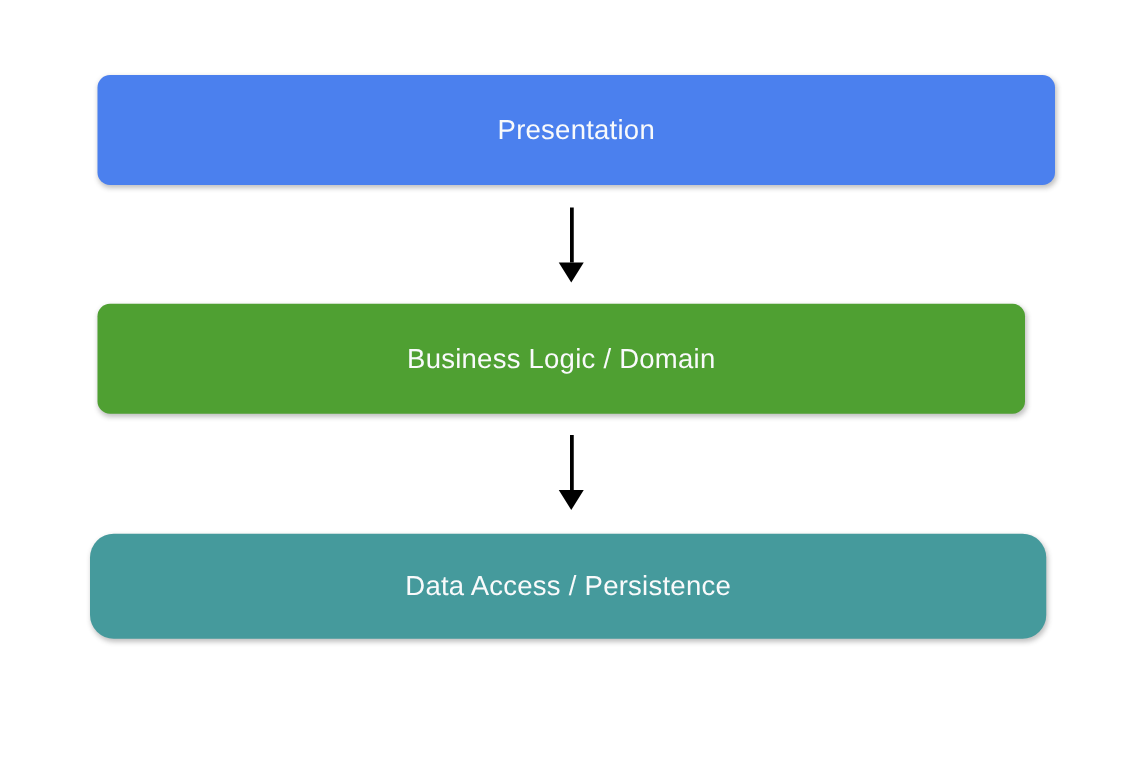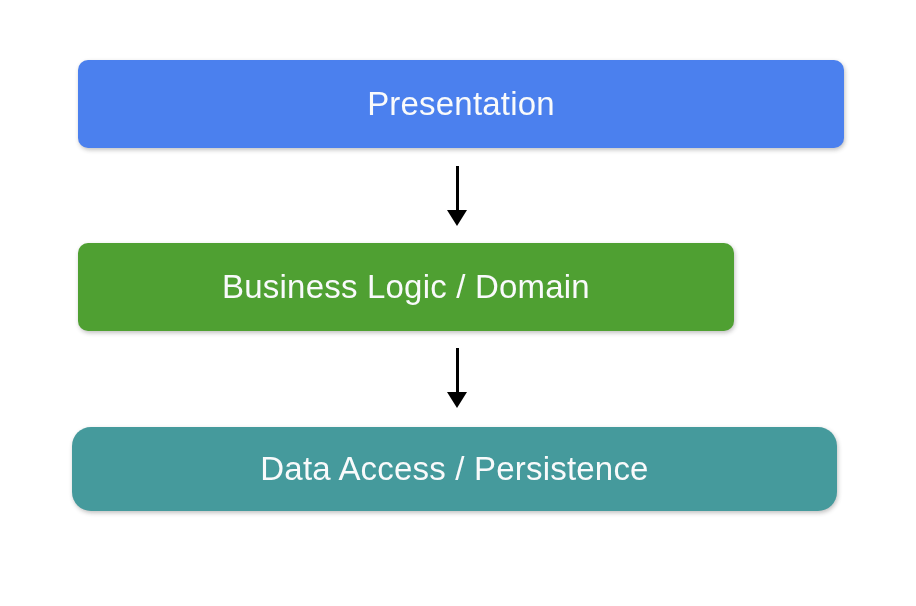--- a/index.html
+++ b/index.html
@@ -14,35 +14,35 @@
     position: relative;
     overflow: hidden;
   }
   .layer-box {
     position: absolute;
     border-radius: 10px;
     display: flex;
     align-items: center;
     justify-content: center;
     color: #f9fafb;
-    font-size: 33px;
+    font-size: 22px;
     font-weight: 400;
     letter-spacing: 0.2px;
     box-shadow: 1px 2px 4px rgba(50, 50, 50, 0.30);
   }
   #box-presentation {
     left: 78px;
     top: 60px;
     width: 766px;
     height: 88px;
   }
   #box-business {
     left: 78px;
     top: 243px;
-    width: 656px;
+    width: 742px;
     height: 88px;
   }
   #box-data {
     left: 72px;
     top: 427px;
     width: 765px;
     height: 84px;
   }
   .arrow {
     position: absolute;

